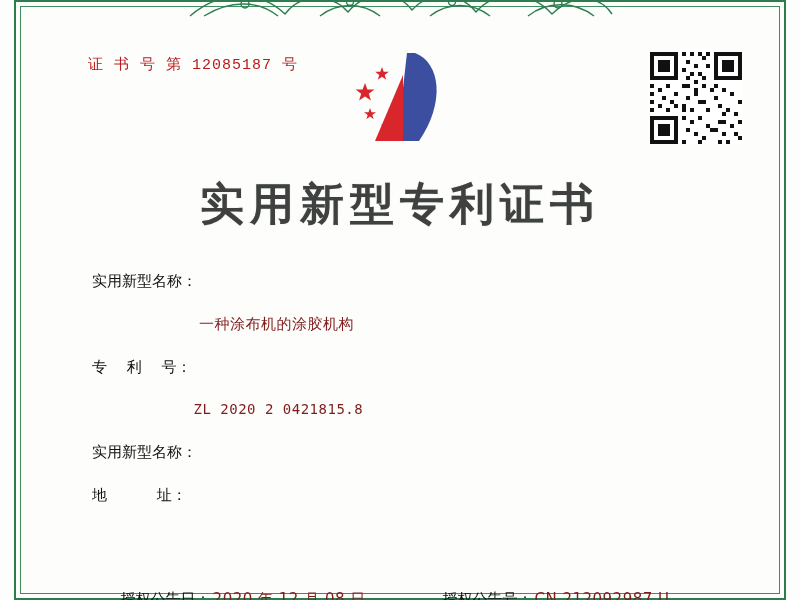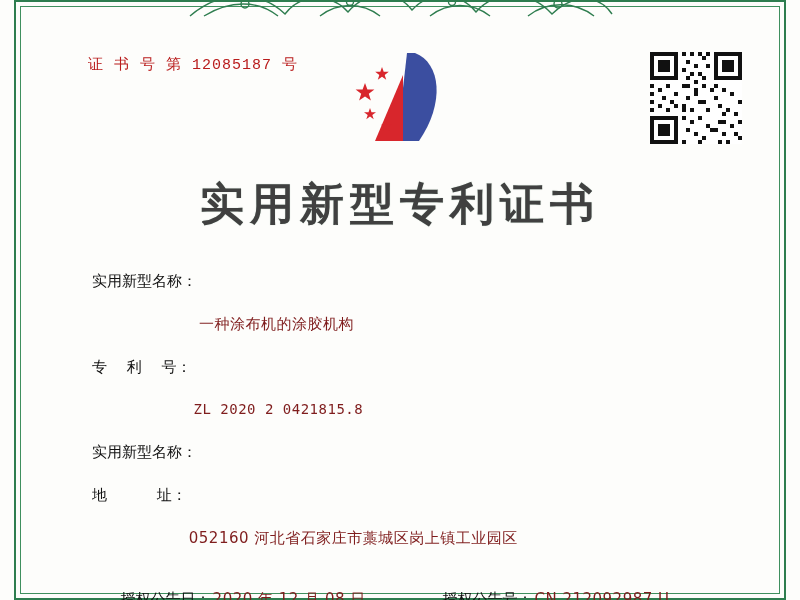--- a/index.html
+++ b/index.html
@@ -290,21 +290,20 @@
     </div>
     <div class="field-row">
       <span class="field-label">专　 利　 号：</span>
       <span class="field-value mono-val">ZL 2020 2 0421815.8</span>
     </div>
     <div class="field-row">
       <span class="field-label">实用新型名称：</span>
     </div>
     <div class="field-row">
       <span class="field-label">地　　 　址：</span>
-      <span class="field-value">052160 河北省石家庄市藁城区岗上镇工业园区</span>
     </div>
   </div>
 
   <div class="bottom-row">
     <div class="bottom-left">
       <span class="field-label">授权公告日：</span><span class="field-value">2020 年 12 月 08 日</span>
     </div>
     <div class="bottom-right">
       <span class="field-label">授权公告号：</span><span class="field-value">CN 212092987 U</span>
     </div>

